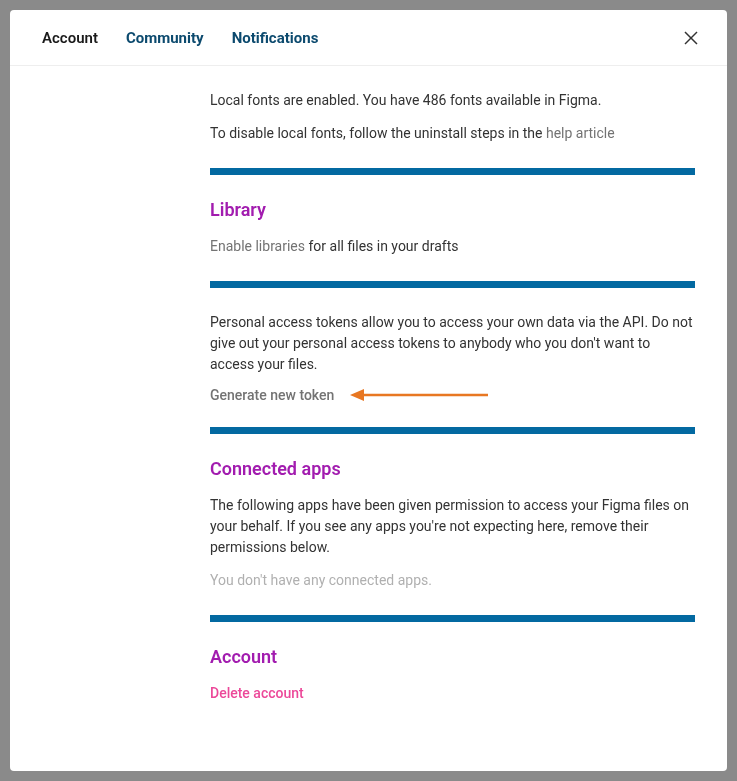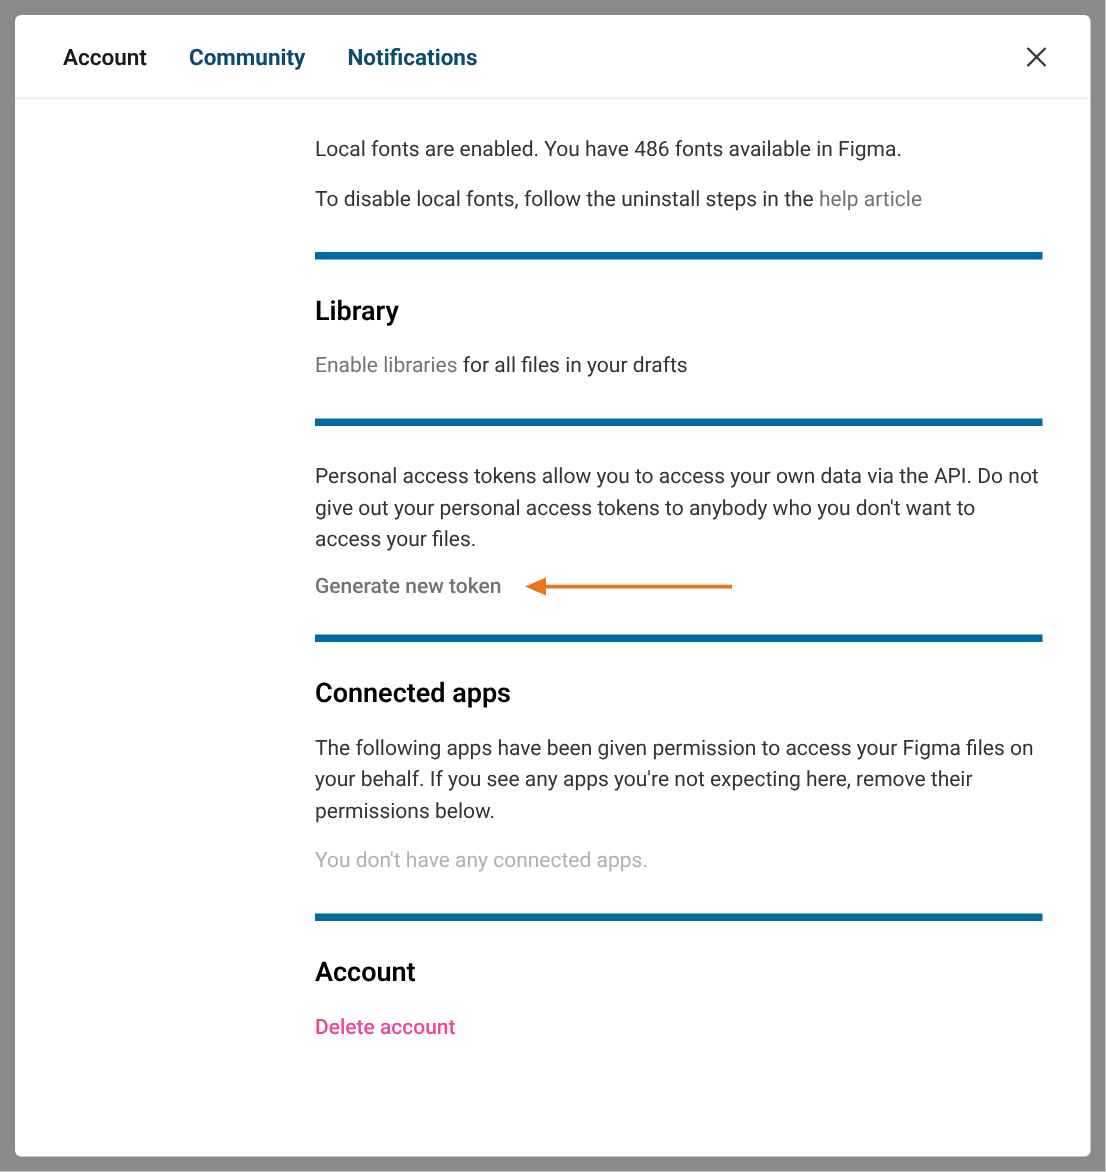--- a/index.html
+++ b/index.html
@@ -46,28 +46,28 @@
       color: #555;
     }
     .close-btn svg { width: 16px; height: 16px; display: block; }
     .content {
       flex: 1;
       overflow-y: auto;
       padding: 0 32px 24px 200px;
     }
     .section {
       padding: 24px 0;
-      border-bottom: 5px solid #0369a1;
+      border-bottom: 7px solid #0369a1;
     }
     .section:first-child { padding-top: 24px; }
     .section:last-child { border-bottom: none; }
     .section-heading {
       font-size: 18px;
       font-weight: 600;
-      color: #000000;
+      color: #a21caf;
       margin-bottom: 16px;
     }
     .para { color: #333; line-height: 1.5; margin-bottom: 12px; }
     .para:last-child { margin-bottom: 0; }
     .link { color: #737373; cursor: pointer; }
     .link-danger { color: #ec4899; cursor: pointer; font-weight: 500; }
     .muted { color: #b0b0b0; }
     .token-row { display: flex; align-items: center; gap: 16px; }
     .arrow { display: inline-flex; align-items: center; }
     .arrow svg { width: 140px; height: 16px; }

